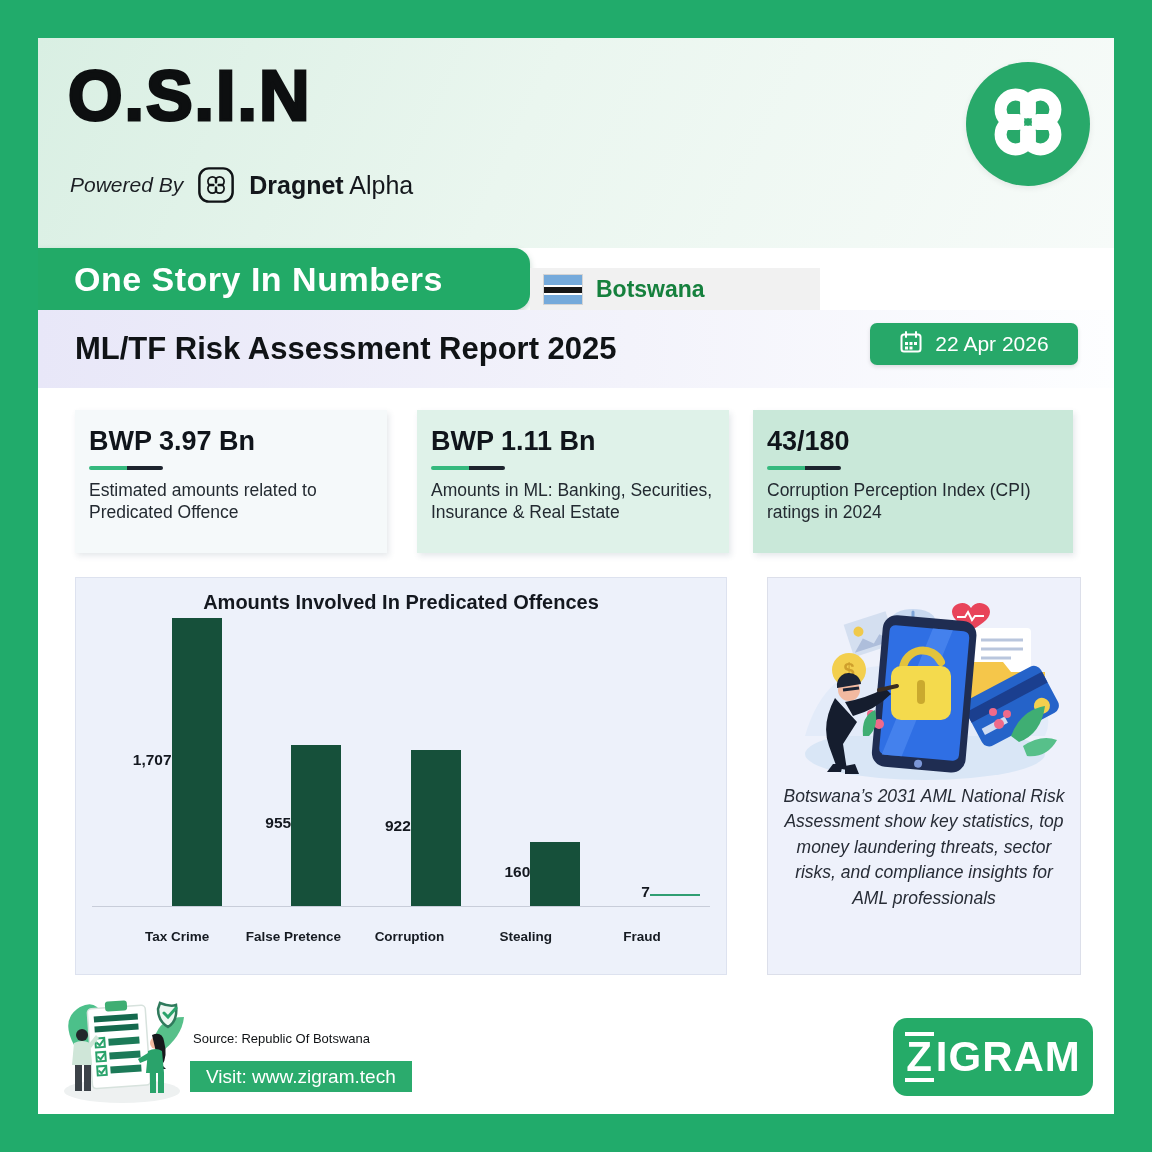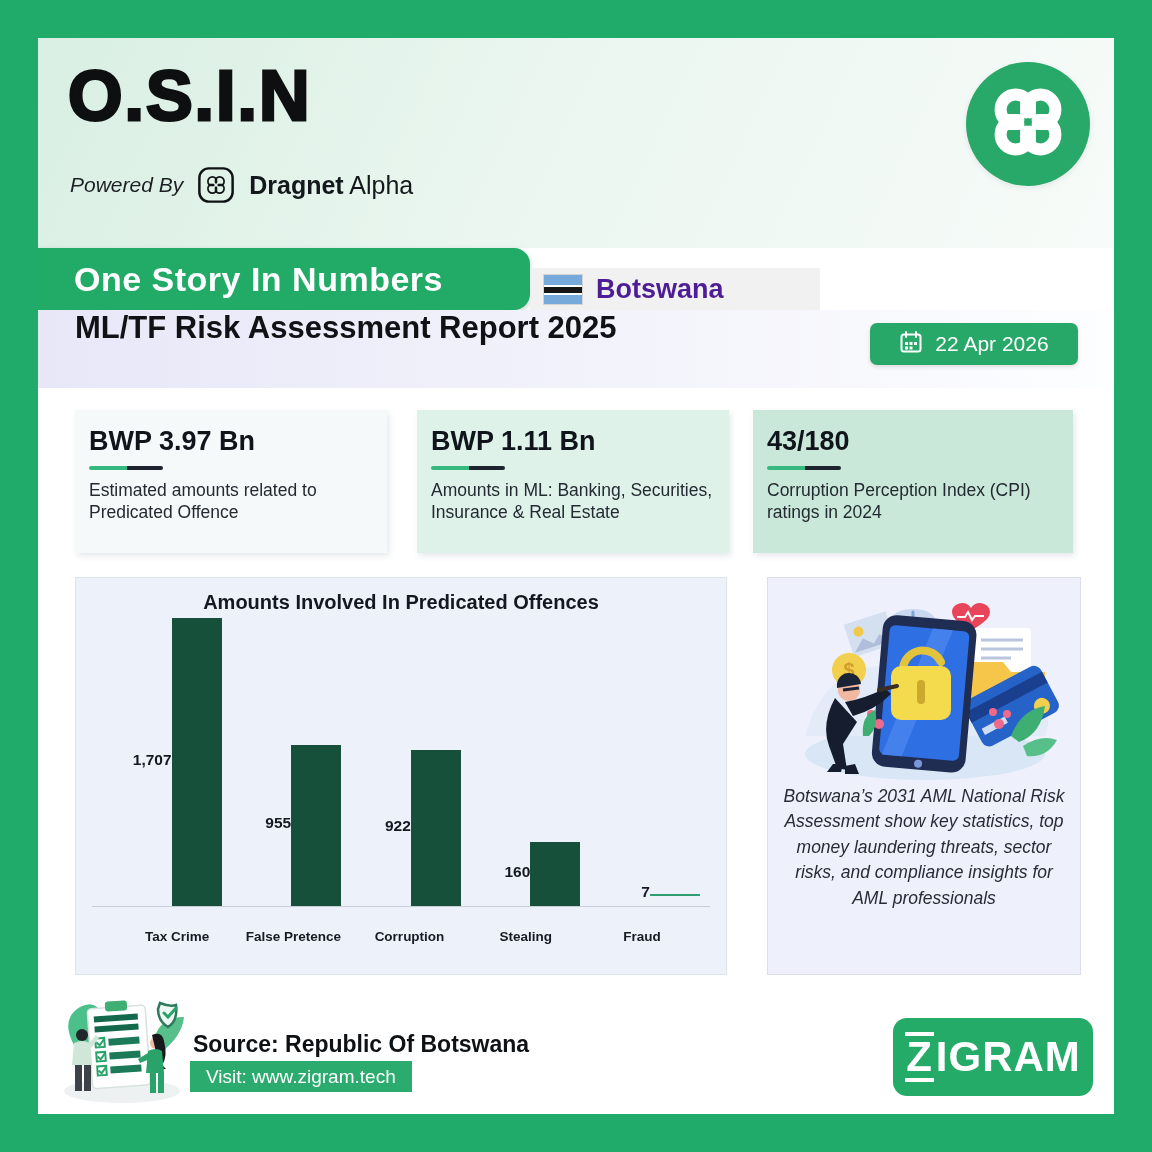--- a/index.html
+++ b/index.html
@@ -43,26 +43,26 @@
     color:#fff; font-size:34px; font-weight:bold; letter-spacing:.5px;
   }
   .country-chip{
     position:absolute; left:492px; top:230px; width:290px; height:42px;
     background:#f1f1f1; display:flex; align-items:center; gap:14px;
     padding-left:14px; box-sizing:border-box;
   }
   .flag{ width:38px; height:29px; display:flex; flex-direction:column; box-shadow:0 0 0 1px #d4d4d4; }
   .flag .b1{flex:10; background:#75aadb;} .flag .w{flex:2; background:#ffffff;}
   .flag .blk{flex:6; background:#161616;} .flag .b2{flex:9; background:#75aadb;}
-  .country-name{ font-size:27px; font-weight:bold; color:#4c1d95; }
+  .country-name{ font-size:23px; font-weight:bold; color:#15803d; }
   
   .title-band{
     position:absolute; left:0; top:272px; width:1076px; height:78px;
     background:linear-gradient(90deg,#e8e7f8 0%,#f3f3fb 55%,#fdfeff 100%);
-    display:flex; 
+    display:flex; align-items:center;
   }
   .report-title{ margin-left:37px; font-size:31px; font-weight:bold; color:#101316; }
   .date-badge{
     position:absolute; left:832px; top:13px; height:42px; min-width:208px;
     background:#27a869; border-radius:7px; display:flex; align-items:center; justify-content:center;
     gap:12px; color:#fff; font-size:21px; font-weight:normal; box-shadow:0 2px 4px rgba(0,0,0,.12);
   }
   
   .stats{ position:absolute; left:0; top:350px; width:1076px; height:189px; background:#fff; }
   .stat-card{
@@ -101,21 +101,21 @@
     background:#eef1fb; border:1px solid #dcdfea; overflow:hidden;
   }
   .insight-illustration{ display:block; margin:8px auto 0 auto; }
   .insight-text{
     font-style:italic; font-size:17.5px; line-height:1.45; text-align:center;
     color:#272c36; padding:2px 10px 0 10px;
   }
   
   .footer{ position:absolute; left:0; top:937px; width:1076px; height:139px; background:#fff; }
   .footer-illustration{ position:absolute; left:18px; top:18px; }
-  .source-text{ position:absolute; left:155px; top:56px; font-size:23px; font-weight:bold; color:#0f1215; }
+  .source-text{ position:absolute; left:155px; top:56px; font-size:13px; font-weight:normal; color:#0f1215; }
   .visit-badge{
     position:absolute; left:152px; top:86px; height:31px; padding:0 16px;
     background:#2bab6d; color:#fff; font-size:19px; display:flex; align-items:center;
     cursor:pointer;
   }
   .zigram-logo{
     position:absolute; left:855px; top:43px; width:200px; height:78px; border-radius:14px;
     background:#25ab68; display:flex; align-items:center; justify-content:center;
     color:#fff; font-size:42px; font-weight:bold; letter-spacing:1px;
   }

